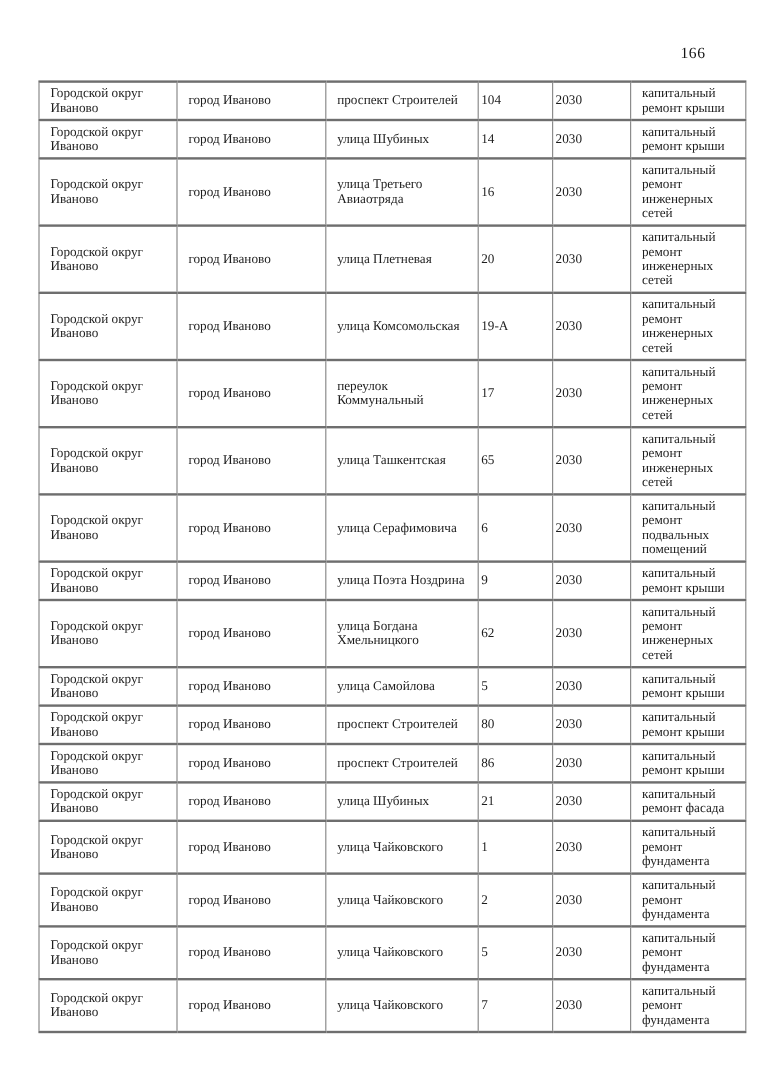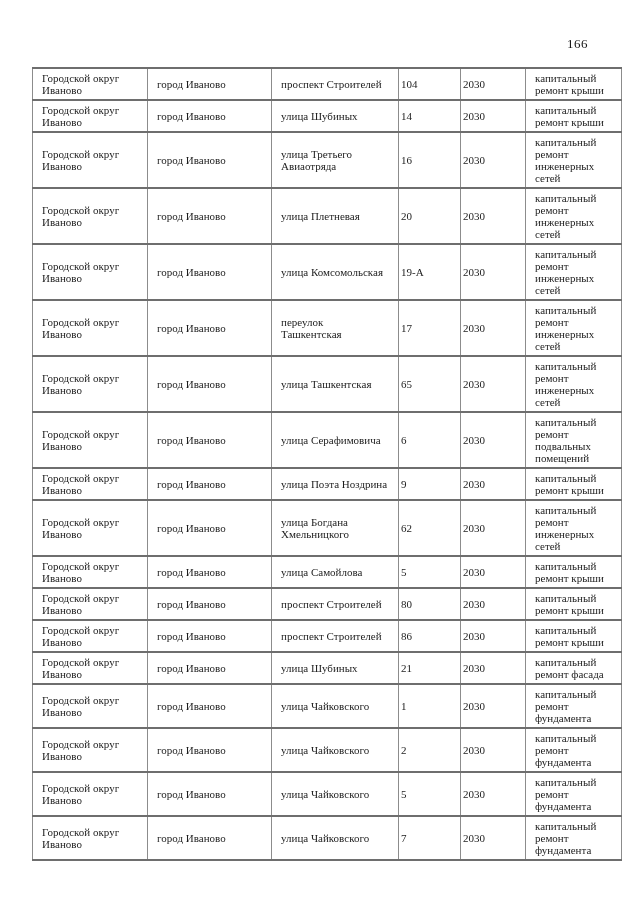--- a/index.html
+++ b/index.html
@@ -126,21 +126,21 @@
     <td class="c-works">капитальный
 ремонт
 инженерных
 сетей</td>
   </tr>
       <tr>
     <td class="c-district">Городской округ
 Иваново</td>
     <td class="c-city">город Иваново</td>
     <td class="c-street">переулок
-Ташкентская</td>
+Коммунальный</td>
     <td class="c-house">17</td>
     <td class="c-year">2030</td>
     <td class="c-works">капитальный
 ремонт
 инженерных
 сетей</td>
   </tr>
       <tr>
     <td class="c-district">Городской округ
 Иваново</td>

